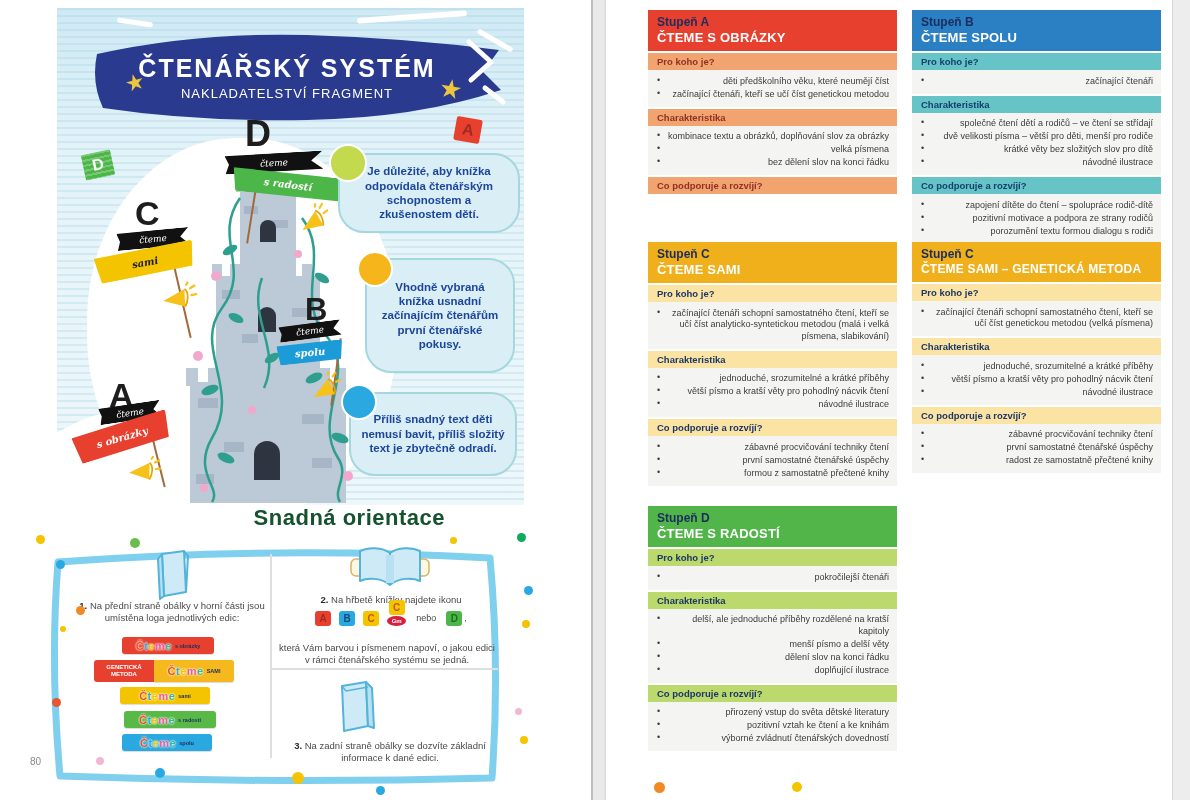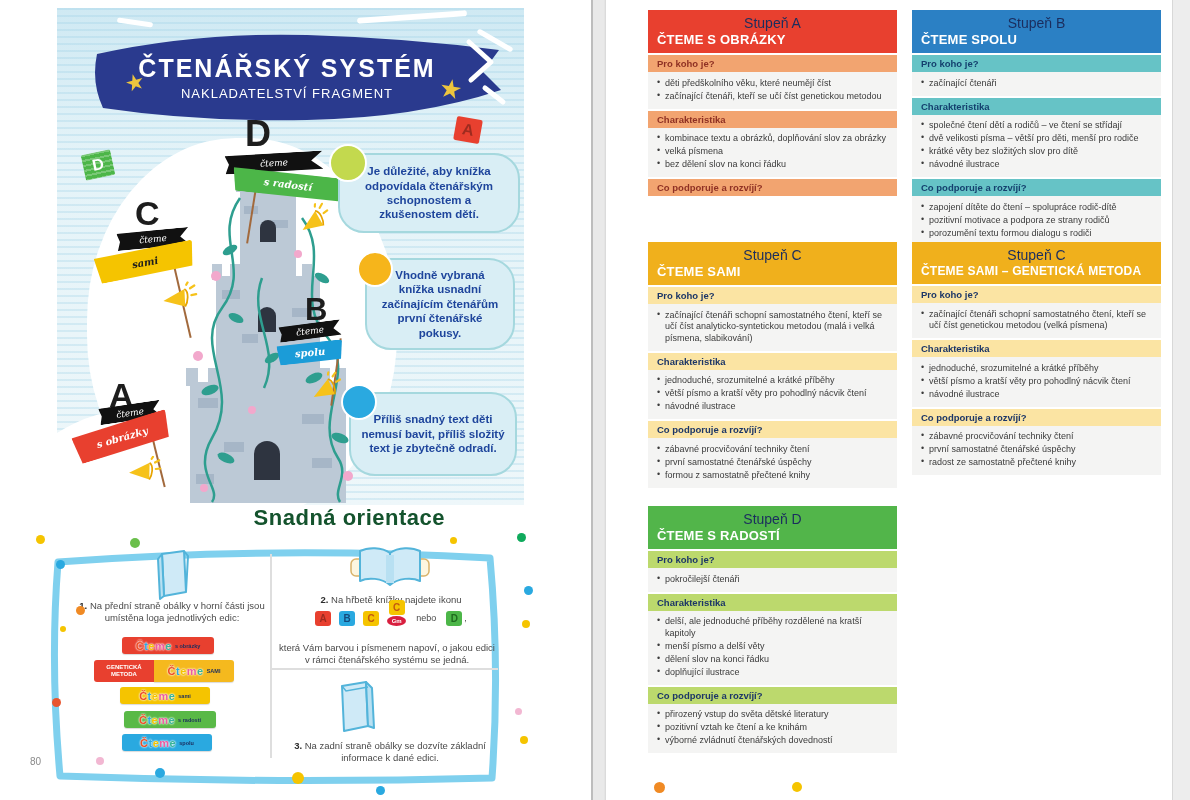--- a/index.html
+++ b/index.html
@@ -65,25 +65,25 @@
     font-weight:bold;font-size:10px;}
   .spine-badge{width:19px;height:10px;border-radius:50%;background:#d81f3f;color:#fff;
     font-size:6px;font-weight:bold;display:flex;align-items:center;justify-content:center;margin-top:1px;}
   .nebo{font-size:9px;color:#4a4a4a;margin:0 2px;}
   .dot{position:absolute;border-radius:50%;}
   .page-num{position:absolute;left:30px;top:756px;color:#8a8a8a;font-size:10px;}
 
   
   .card{position:absolute;width:249px;}
   .card-header{padding:5px 9px 6px;background:var(--hdr);}
-  .card-level{font-size:14px;font-weight:normal;color:#1b2d5e;text-align:center;}
+  .card-level{font-size:12px;font-weight:bold;color:#1b2d5e;}
   .card-title{font-size:13px;font-weight:bold;color:#fff;margin-top:1px;letter-spacing:.2px;}
   .card-sub{font-size:9.5px;font-weight:bold;padding:3px 9px;background:var(--sub);color:var(--subtx);margin-top:2px;}
   .card ul{margin:0;padding:4px 8px 5px 17px;background:#f4f4f3;list-style:none;}
-  .card li{font-size:9px;color:#3b3b3b;line-height:1.28;position:relative;margin:1.5px 0;}
+  .card li{font-size:9px;color:#3b3b3b;line-height:1.28;position:relative;margin:1.5px 0;text-align:right;}
   .card li::before{content:"\2022";position:absolute;left:-8px;top:-1px;color:#3b3b3b;}
 </style>
 </head>
 <body>
 
 <div class="page page-left">
 
   <div class="poster">
     <div class="poster-blob"></div>
     <div class="poster-blob2"></div>
@@ -265,21 +265,21 @@
             <path d="M25,3 L26,0"></path>
         </g>
       </svg>
     </div>
 
     <div class="bubble" style="left:281px;top:145px;width:182px;height:80px;">
       <span>Je důležité, aby knížka odpovídala čtenářským schopnostem a zkušenostem dětí.</span>
     </div>
     <div class="bubble-dot" style="left:272px;top:136px;width:34px;height:34px;background:#c3d94e;"></div>
 
-    <div class="bubble" style="left:308px;top:250px;width:150px;height:92px;">
+    <div class="bubble" style="left:308px;top:250px;width:150px;height:115px;">
       <span>Vhodně vybraná knížka usnadní začínajícím čtenářům první čtenářské pokusy.</span>
     </div>
     <div class="bubble-dot" style="left:300px;top:243px;width:32px;height:32px;background:#f6b51b;"></div>
 
     <div class="bubble" style="left:292px;top:384px;width:168px;height:84px;">
       <span>Příliš snadný text děti nemusí bavit, příliš složitý text je zbytečně odradí.</span>
     </div>
     <div class="bubble-dot" style="left:284px;top:376px;width:32px;height:32px;background:#2aa9e0;"></div>
   </div>
 

